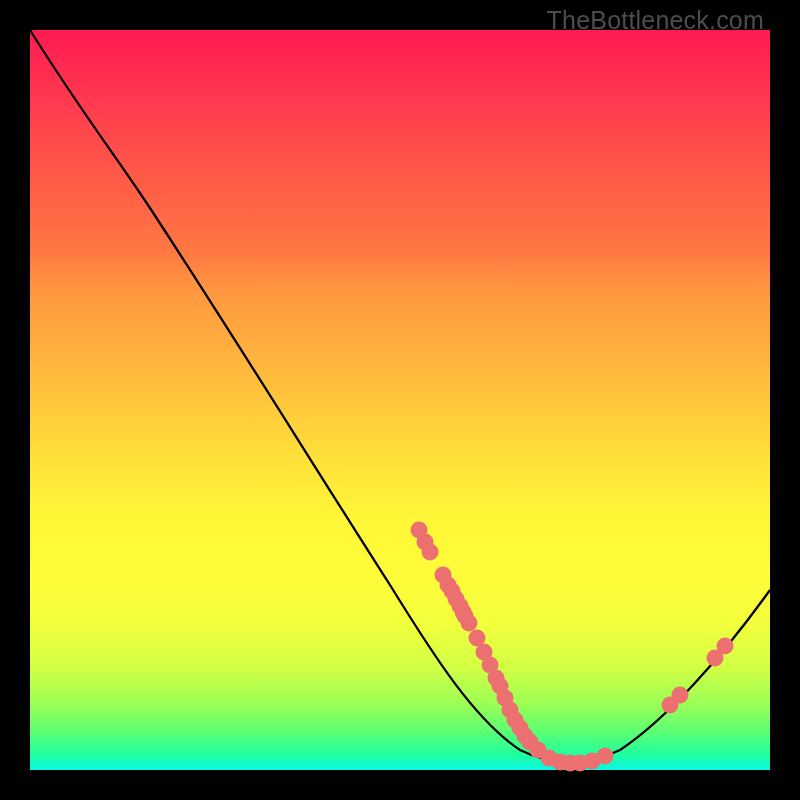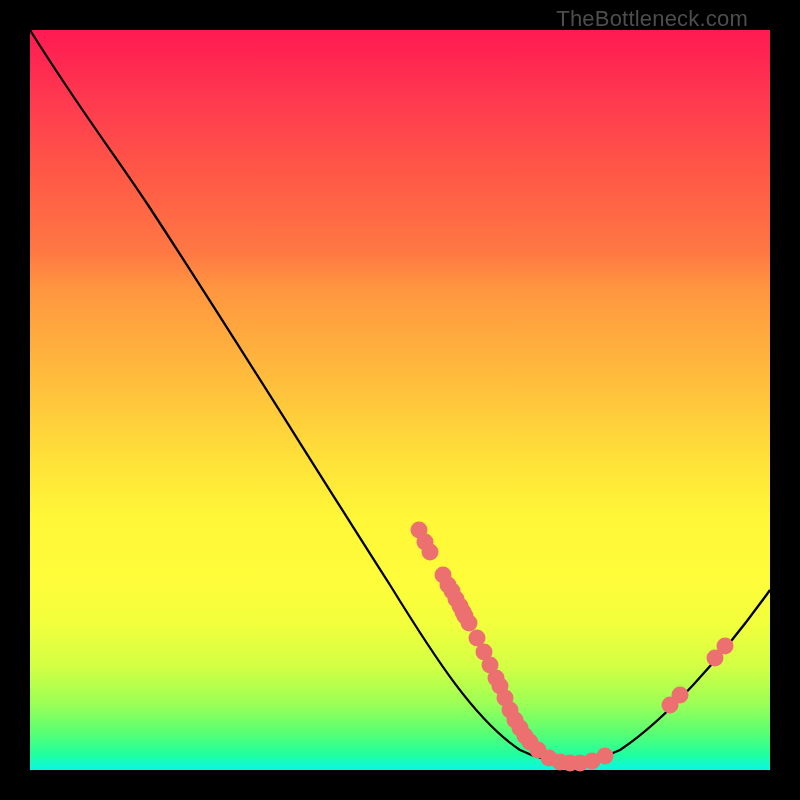--- a/index.html
+++ b/index.html
@@ -32,23 +32,23 @@
       #d3ff44 86%,
       #9cff55 91%,
       #58ff74 95%,
       #1fffa0 98%,
       #0af7e6 100%
     );
   }
   .watermark {
     position: absolute;
     top: 6px;
-    right: 52px;
+    right: 36px;
     color: #4d4d4d;
-    font-size: 22px;
+    font-size: 25px;
     font-weight: 500;
     letter-spacing: 0.2px;
     z-index: 10;
   }
   svg.curve {
     position: absolute;
     left: 0;
     top: 0;
     width: 740px;
     height: 740px;

